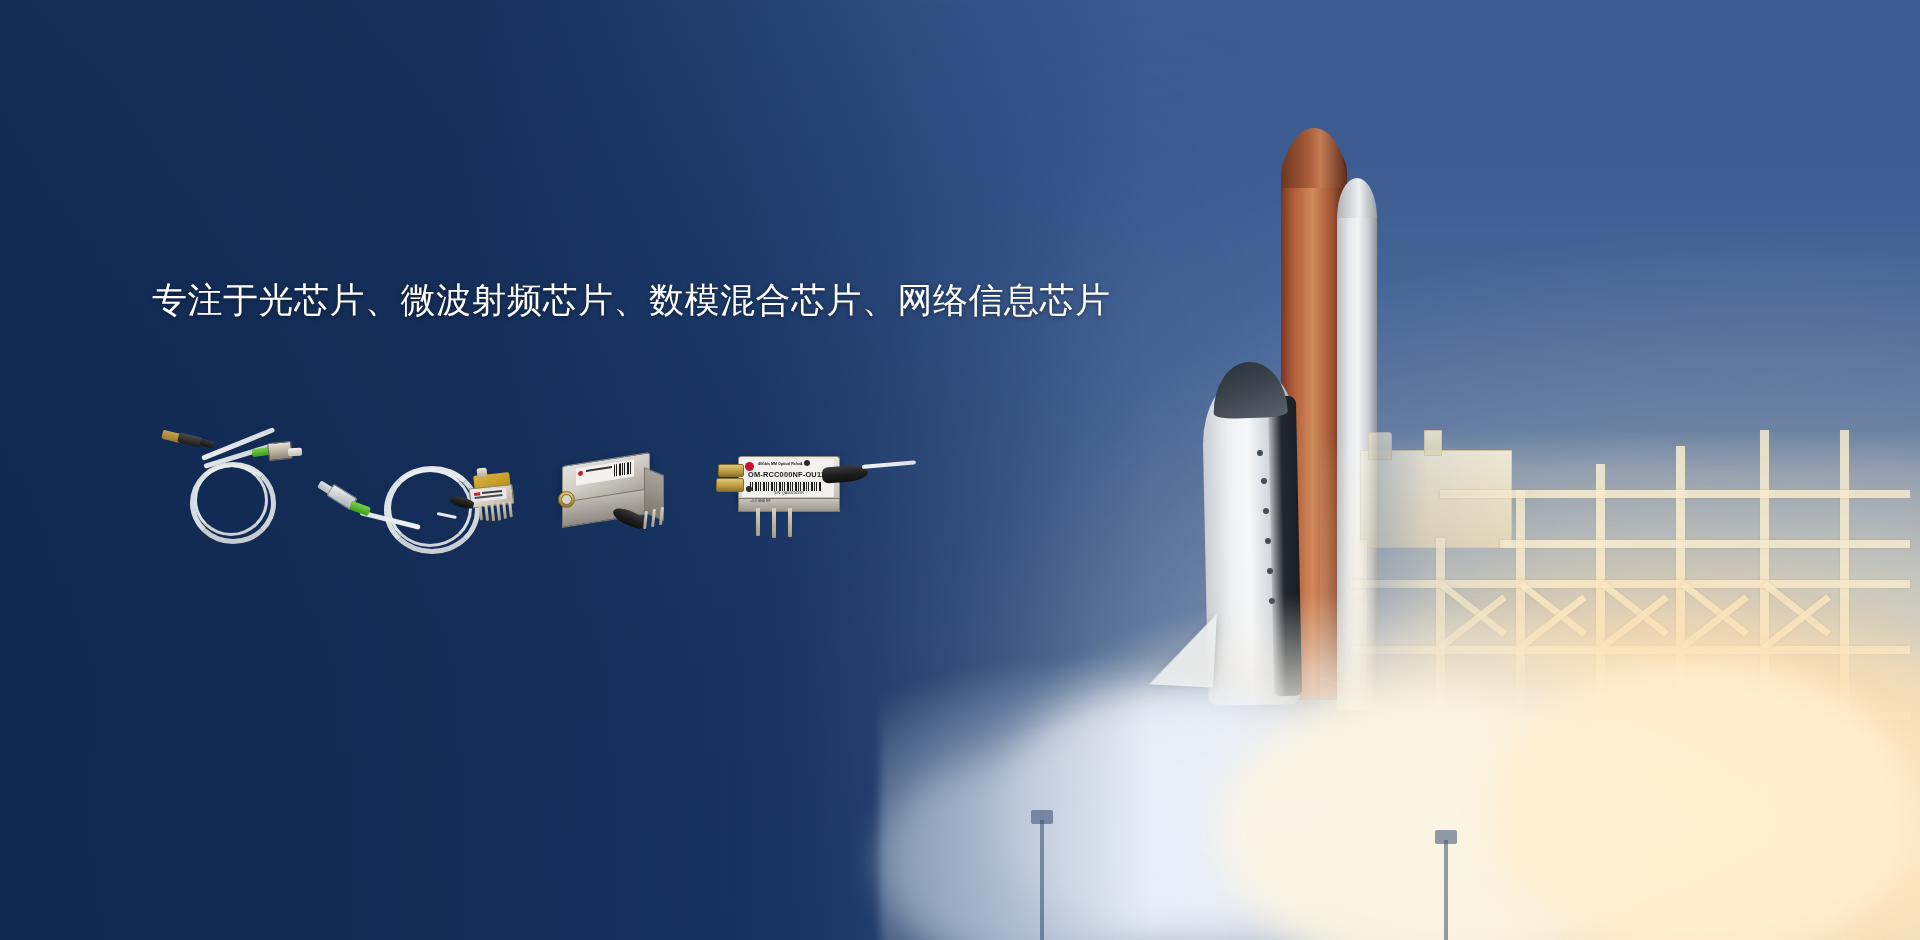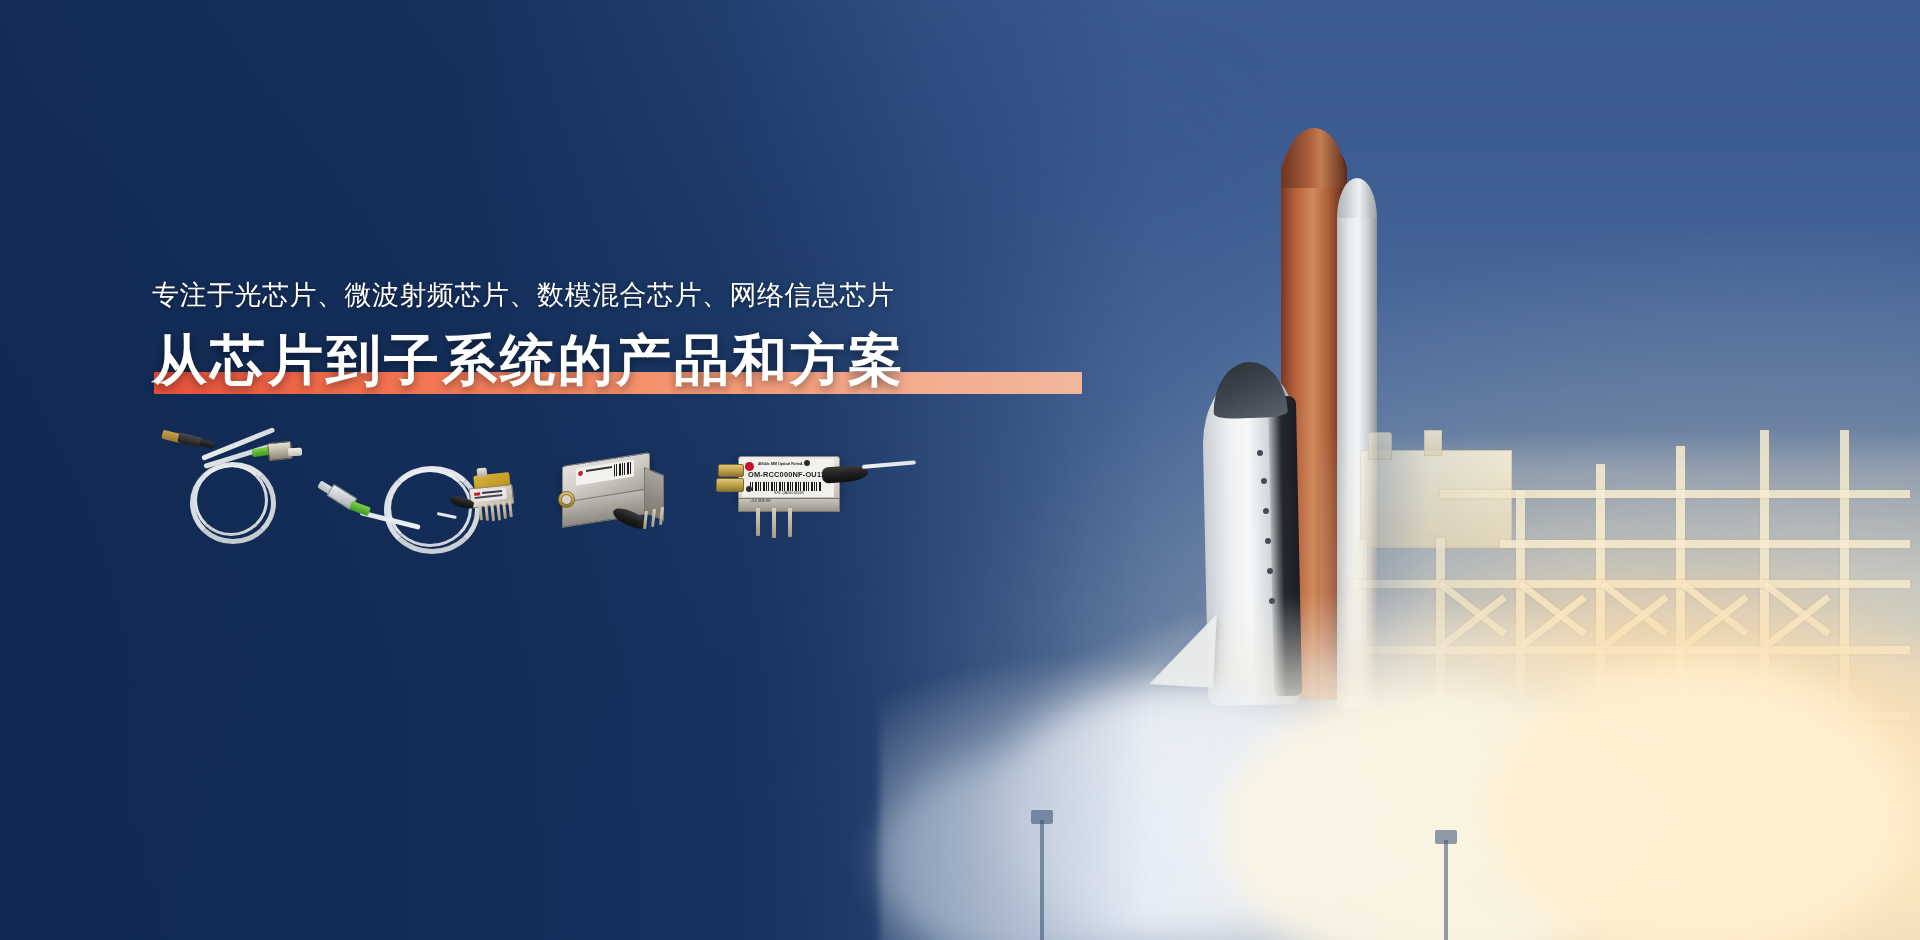--- a/index.html
+++ b/index.html
@@ -232,21 +232,21 @@
 
   
   .copy {
     position: absolute;
     left: 152px;
     top: 282px;
     width: 980px;
   }
   .subline {
     color: #ffffff;
-    font-size: 27px;
+    font-size: 35px;
     line-height: 1.0;
     letter-spacing: 0.5px;
     text-shadow: 0 1px 4px rgba(0,0,0,0.45);
     white-space: nowrap;
   }
   .subline.one { margin-bottom: 22px; }
   .subline.two { margin-bottom: 26px; }
 
   .headline-wrap {
     position: relative;
@@ -521,19 +521,15 @@
 
       <div class="lbl-txt" style="left:38px;top:47px;font-size:3.4px;color:#222;">+3.3   GND     RF</div>
       <div class="pin" style="left:44px;top:56px;height:28px;width:4px;"></div>
       <div class="pin" style="left:60px;top:56px;height:30px;width:4px;"></div>
       <div class="pin" style="left:76px;top:56px;height:29px;width:4px;"></div>
     </div>
   </div>
 
   <div class="copy">
     <div class="subline one">专注于光芯片、微波射频芯片、数模混合芯片、网络信息芯片</div>
-    <div class="headline-wrap">
-      <div class="headline-bar"></div>
-      <div class="headline">从芯片到子系统的产品和方案</div>
-    </div>
   </div>
 
 </div>
 
 </body></html>

